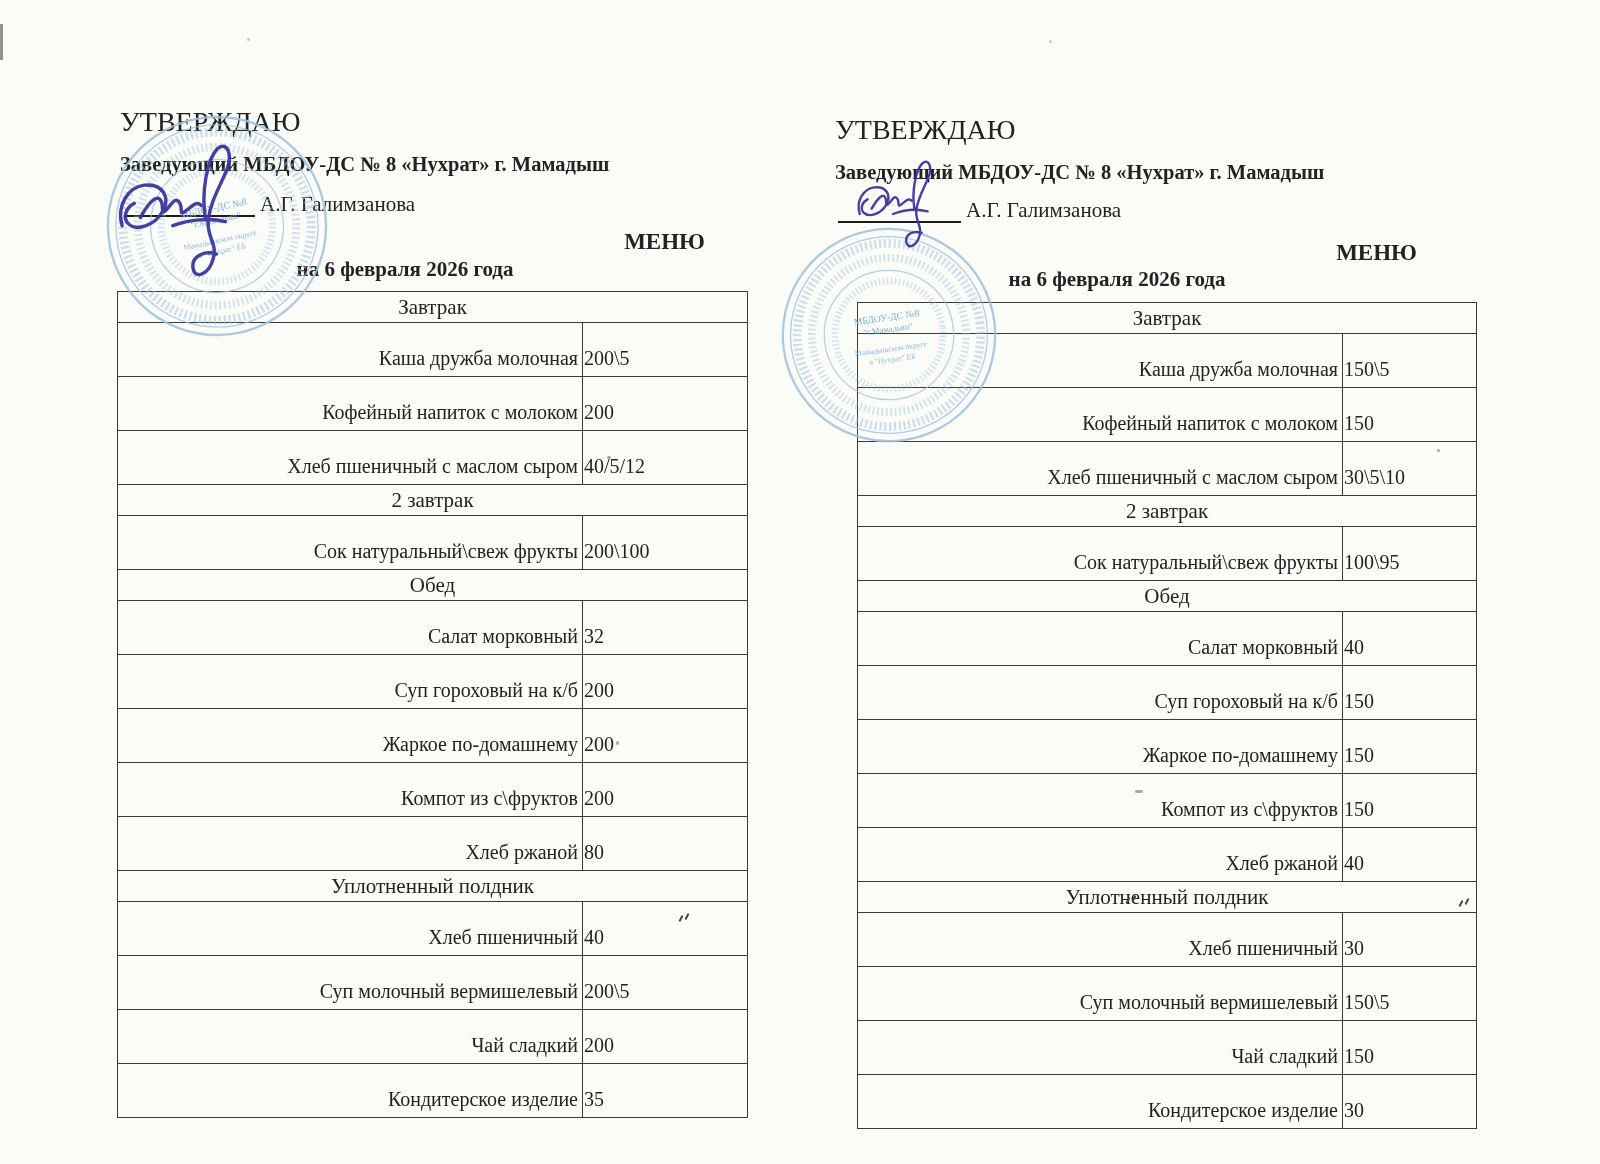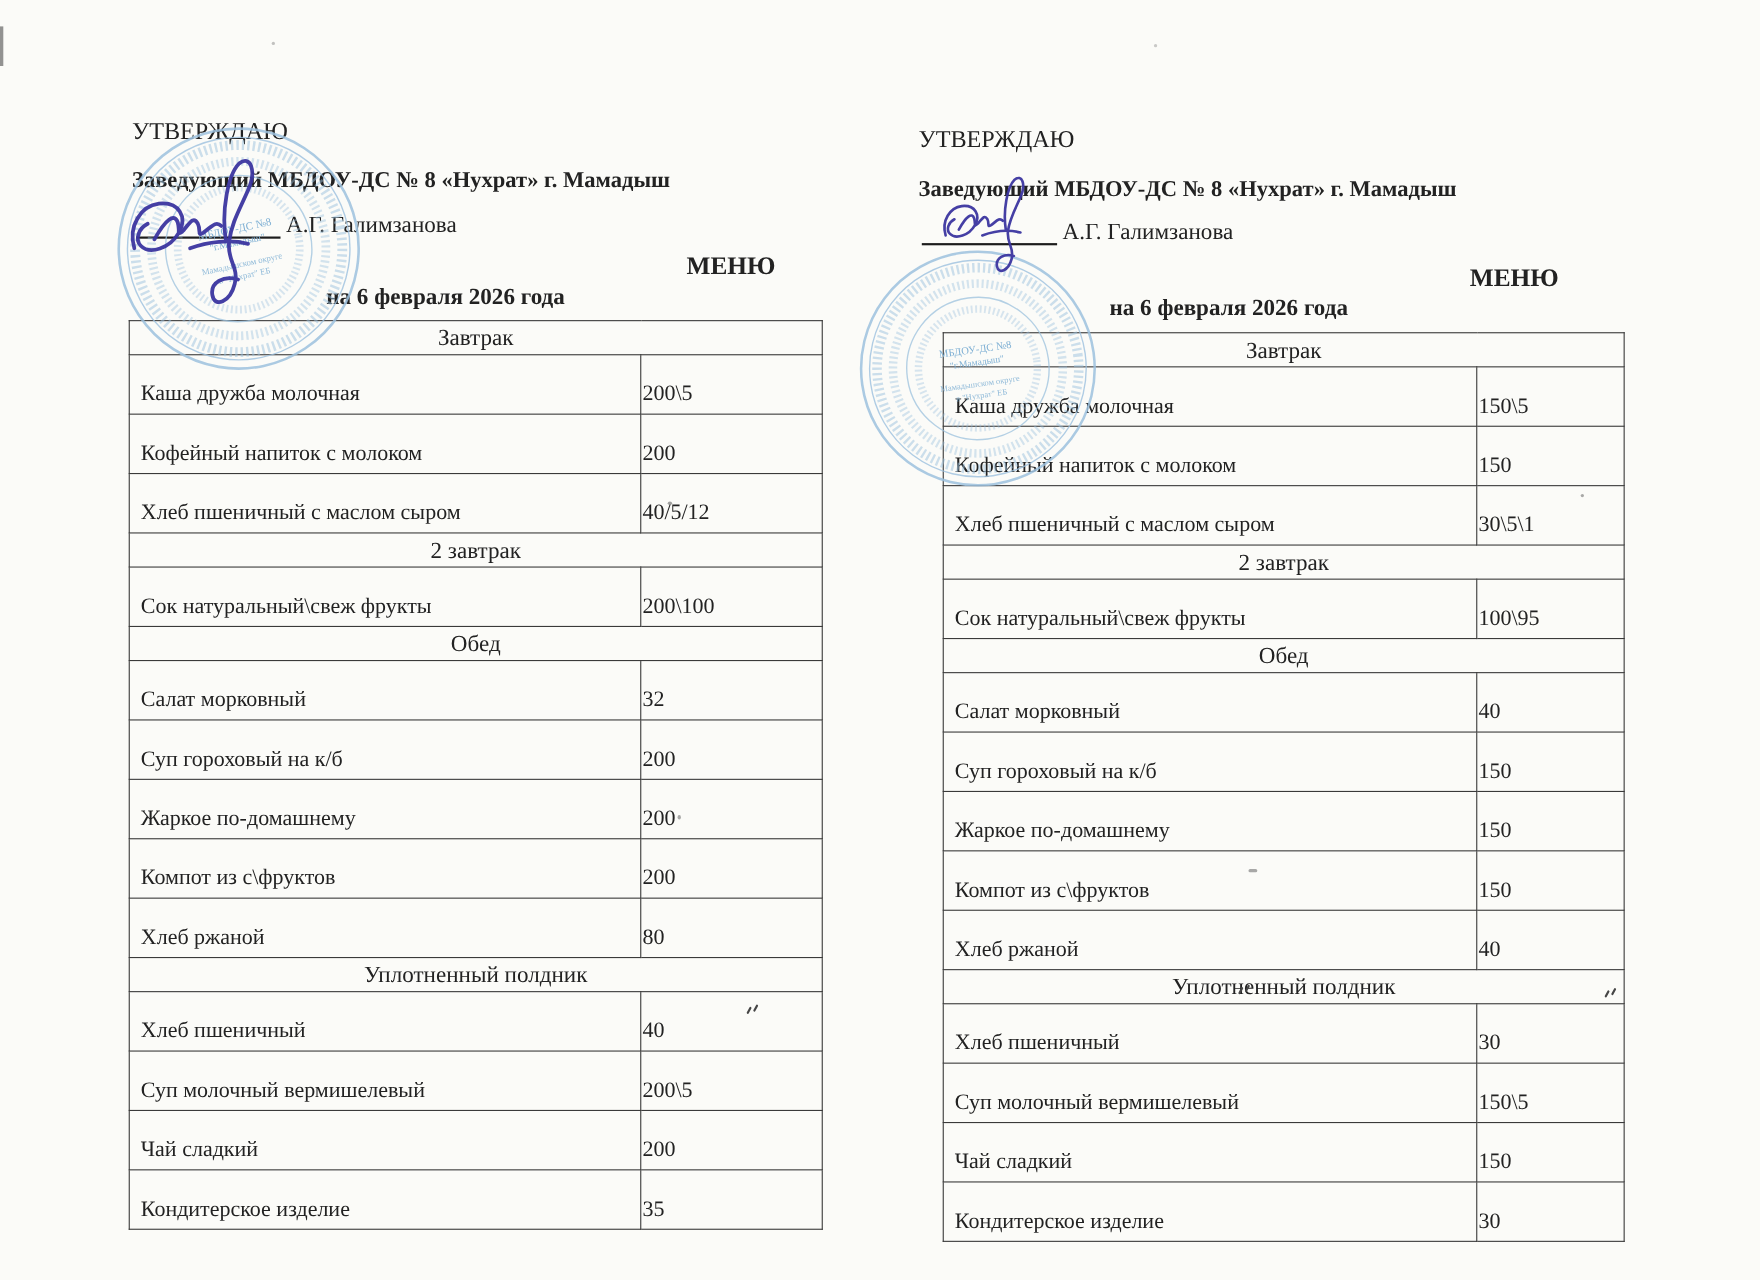--- a/index.html
+++ b/index.html
@@ -5,41 +5,41 @@
   html,body{margin:0;padding:0;background:#e8e8e6;}
   .page{
     position:relative;
     width:1600px;height:1164px;
     background:#fbfbf8;
     overflow:hidden;
     font-family:"Liberation Serif","DejaVu Serif",serif;
     color:#222;
   }
   .copy .txt{position:absolute;white-space:nowrap;}
-  .approve{font-size:22px;}
+  .approve{font-size:28px;}
   .director{font-size:20.5px;font-weight:bold;}
   .signer{font-size:21px;}
   .menu-title{font-size:23px;font-weight:bold;text-align:right;}
   .menu-date{font-size:21px;font-weight:bold;text-align:center;}
   .sig-line{position:absolute;height:0;border-bottom:2px solid #1c1c1c;}
 
   
   .menu-table{
     position:absolute;
     border-collapse:collapse;
     table-layout:fixed;
     background:transparent;
   }
   .menu-table td{border:1px solid #3a3a3a;overflow:hidden;}
   .section-row td{
     height:30px;text-align:center;vertical-align:middle;
     font-weight:normal;font-size:21px;padding:0;
   }
   .item-row td{height:46px;vertical-align:bottom;padding-bottom:6px;font-size:20px;}
-  .item-row .dish{padding-left:10px;padding-right:4px;text-align:left;}
+  .item-row .dish{padding-left:10px;padding-right:4px;text-align:right;}
   .item-row .portion{}
 
   
   .copy-a .approve{left:120px;top:106px;}
   .copy-a .director{left:120px;top:153px;}
   .copy-a .sig-line{left:124px;top:215px;width:131px;}
   .copy-a .signer{left:260px;top:192px;}
   .copy-a .menu-title{left:105px;top:229px;width:600px;}
   .copy-a .menu-date{left:105px;top:257px;width:600px;}
   .copy-a .menu-table{left:117px;top:291px;width:631px;}
@@ -198,21 +198,21 @@
           <tr class="item-row">
             <td class="dish">Каша дружба  молочная</td>
             <td class="portion">150\5</td>
           </tr>
           <tr class="item-row">
             <td class="dish">Кофейный  напиток с молоком</td>
             <td class="portion">150</td>
           </tr>
           <tr class="item-row">
             <td class="dish">Хлеб пшеничный с маслом сыром</td>
-            <td class="portion">30\5\1</td>
+            <td class="portion">30\5\10</td>
           </tr>
           <tr class="section-row">
             <td colspan="2">2 завтрак</td>
           </tr>
           <tr class="item-row">
             <td class="dish">Сок натуральный\свеж фрукты</td>
             <td class="portion">100\95</td>
           </tr>
           <tr class="section-row">
             <td colspan="2">Обед</td>

